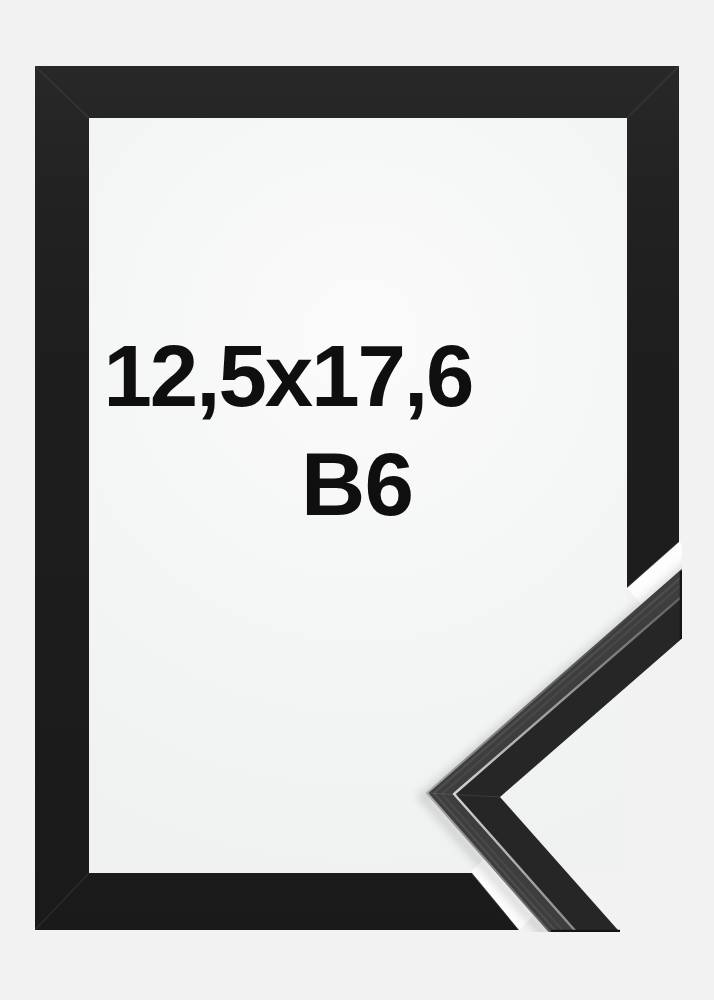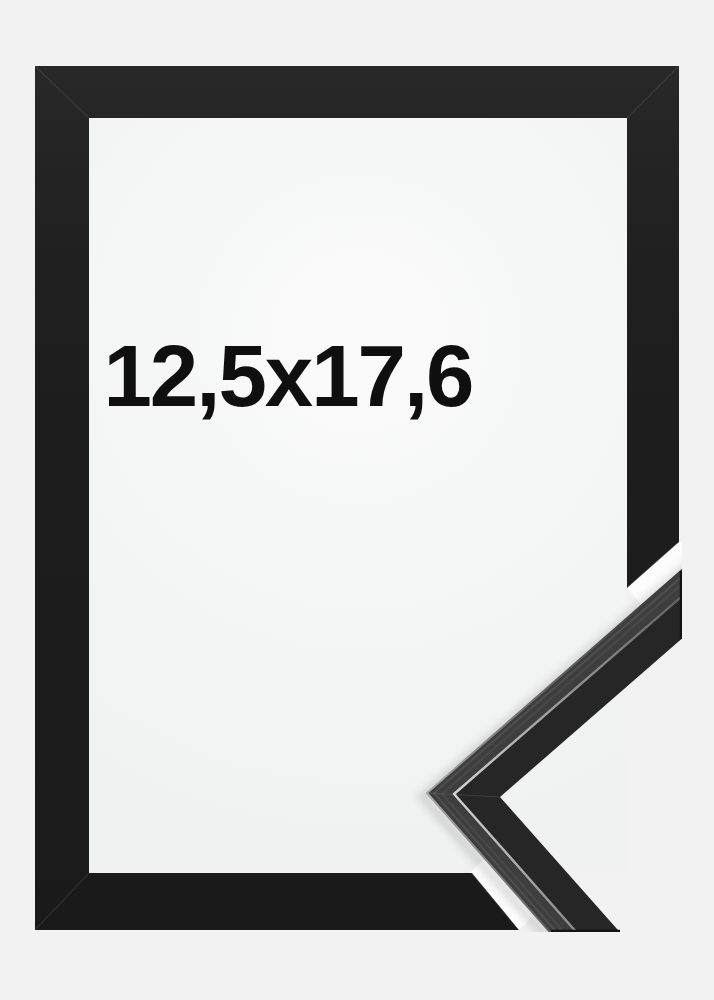--- a/index.html
+++ b/index.html
@@ -136,15 +136,16 @@
       <line x1="427" y1="793" x2="500" y2="797" stroke="#ffffff" stroke-opacity="0.10" stroke-width="1"></line>
 
       <line x1="681" y1="571" x2="681" y2="639" stroke="#141414" stroke-width="2.5"></line>
 
       <line x1="551" y1="931" x2="620" y2="931" stroke="#141414" stroke-width="2.5"></line>
     </g>
   </svg>
 
   <div class="label-layer">
     <div class="size-label">12,5x17,6</div>
+    <div class="format-label">B6</div>
   </div>
 
 </div>
 
 </body></html>

